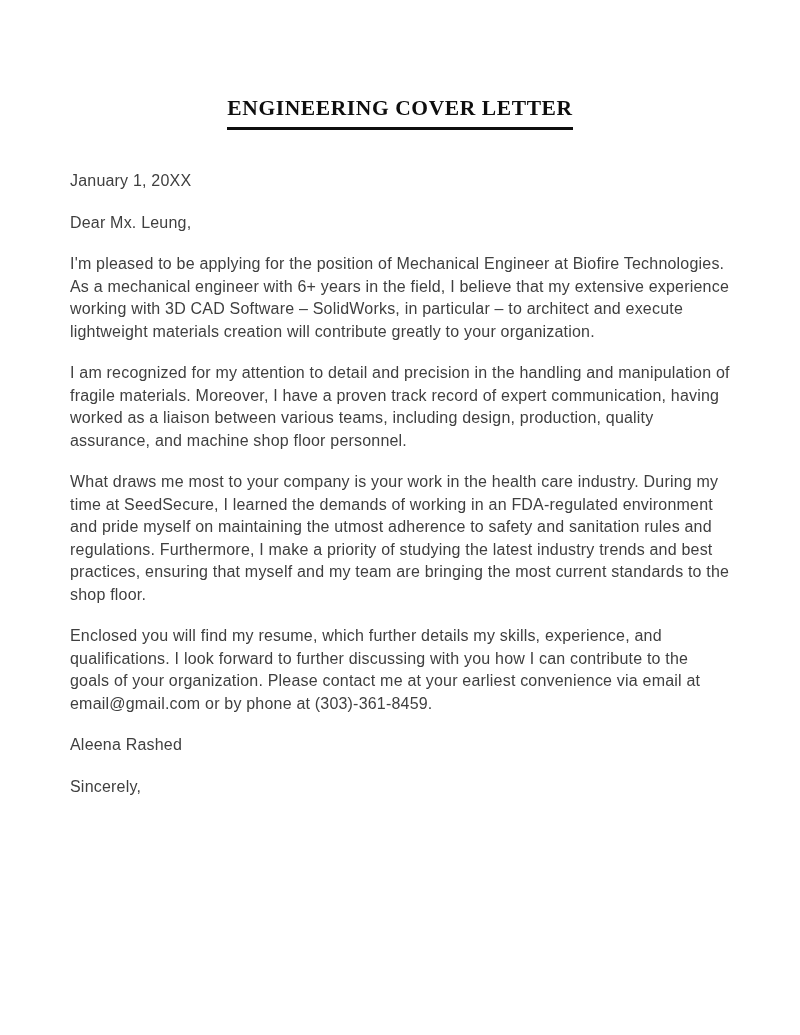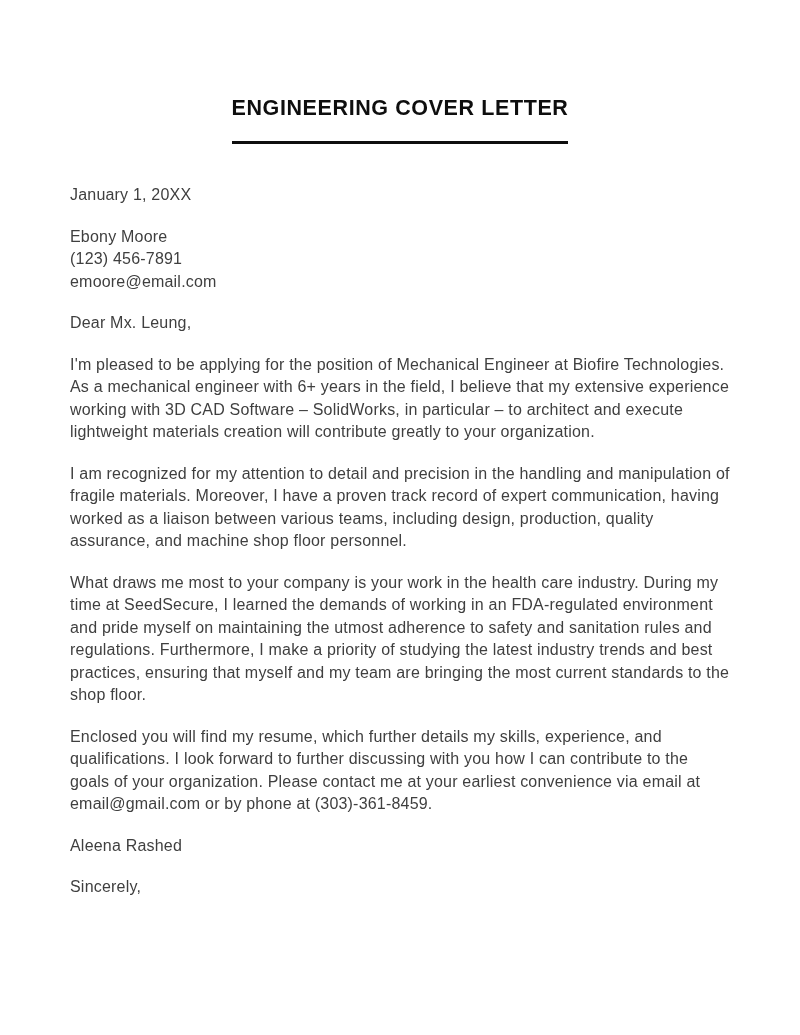--- a/index.html
+++ b/index.html
@@ -26,21 +26,22 @@
     margin: 0 0 40px 0;
   }
   .doc-title {
     display: inline-block;
     font-size: 21.5px;
     line-height: 25px;
     font-weight: bold;
     letter-spacing: 0.6px;
     color: #0e0e0e;
     border-bottom: 3px solid #0e0e0e;
-    padding-bottom: 20px;
+    padding-bottom: 6px;
+    font-family: Liberation Serif, serif;
   }
   .line-block {
     margin: 0 0 19px 0;
   }
   .contact-block {
     margin: 0 0 19px 0;
   }
   .contact-block div {
     margin: 0;
   }
@@ -53,25 +54,20 @@
 <body>
 
 <div class="page">
 
   <div class="title-wrap">
     <span class="doc-title">ENGINEERING COVER LETTER</span>
   </div>
 
   <div class="line-block">January 1, 20XX</div>
 
-  <div class="contact-block">
-    <div>Ebony Moore</div>
-    <div>(123) 456-7891</div>
-    <div>emoore@email.com</div>
-  </div>
 
   <div class="line-block">Dear Mx. Leung,</div>
 
   <p class="para">I'm pleased to be applying for the position of Mechanical Engineer at Biofire Technologies. As a mechanical engineer with 6+ years in the field, I believe that my extensive experience working with 3D CAD Software – SolidWorks, in particular – to architect and execute lightweight materials creation will contribute greatly to your organization.</p>
 
   <p class="para">I am recognized for my attention to detail and precision in the handling and manipulation of fragile materials. Moreover, I have a proven track record of expert communication, having worked as a liaison between various teams, including design, production, quality assurance, and machine shop floor personnel.</p>
 
   <p class="para">What draws me most to your company is your work in the health care industry. During my time at SeedSecure, I learned the demands of working in an FDA-regulated environment and pride myself on maintaining the utmost adherence to safety and sanitation rules and regulations. Furthermore, I make a priority of studying the latest industry trends and best practices, ensuring that myself and my team are bringing the most current standards to the shop floor.</p>
 
   <p class="para">Enclosed you will find my resume, which further details my skills, experience, and qualifications. I look forward to further discussing with you how I can contribute to the goals of your organization. Please contact me at your earliest convenience via email at email@gmail.com or by phone at (303)-361-8459.</p>

